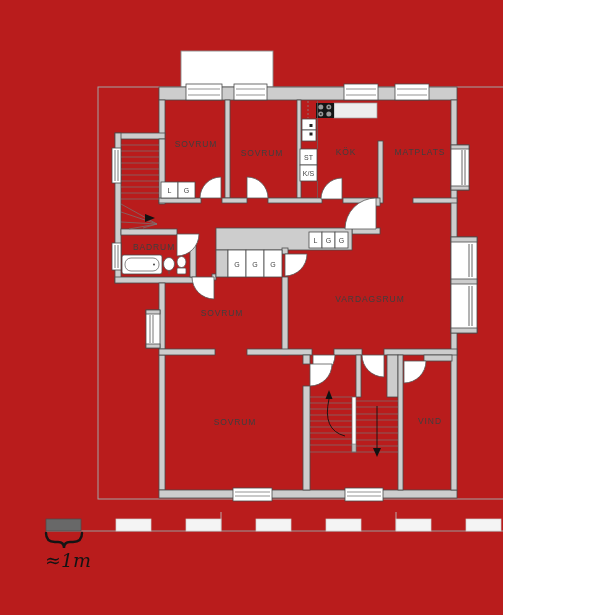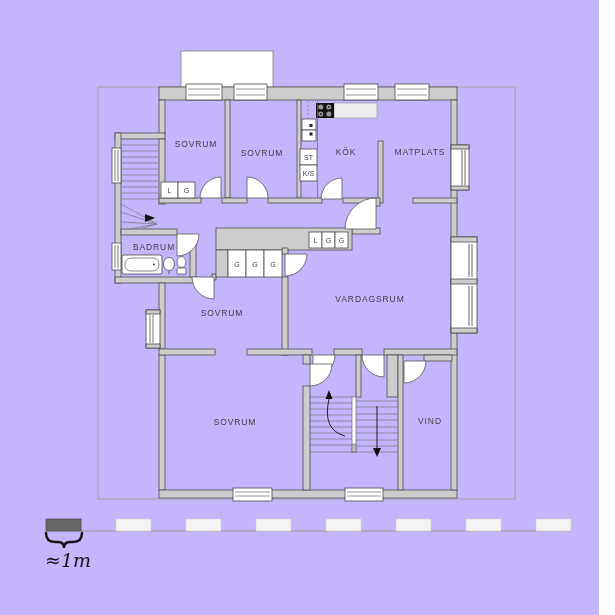--- a/index.html
+++ b/index.html
@@ -1,16 +1,16 @@
 <!DOCTYPE html>
 <html><head>
 <meta charset="utf-8">
 <style>
   html,body{margin:0;padding:0;background:#fff;}
-  .stage{position:relative;width:599px;height:615px;background:#c4b5fd;overflow:hidden;}
+  .stage{position:relative;width:503px;height:615px;background:#b91c1c;overflow:hidden;}
   svg{display:block;}
   .wall{fill:#cdcdcd;stroke:#4a4a4a;stroke-width:0.8;}
   .boundary{fill:none;stroke:#a3a3a3;stroke-width:1;}
   .whitebox{fill:#ffffff;stroke:#4a4a4a;stroke-width:0.8;}
   .door{fill:#ffffff;stroke:#555555;stroke-width:0.8;}
   .tread{stroke:#777777;stroke-width:0.7;}
   .room-label{font-family:"Liberation Sans",sans-serif;font-size:8.5px;letter-spacing:0.9px;fill:#3f3f3f;text-anchor:middle;}
   .closet-label{font-family:"Liberation Sans",sans-serif;font-size:7px;fill:#3f3f3f;text-anchor:middle;}
   .scale-label{font-family:"DejaVu Serif","Liberation Serif",serif;font-style:italic;font-size:19px;fill:#141414;}
 </style>

